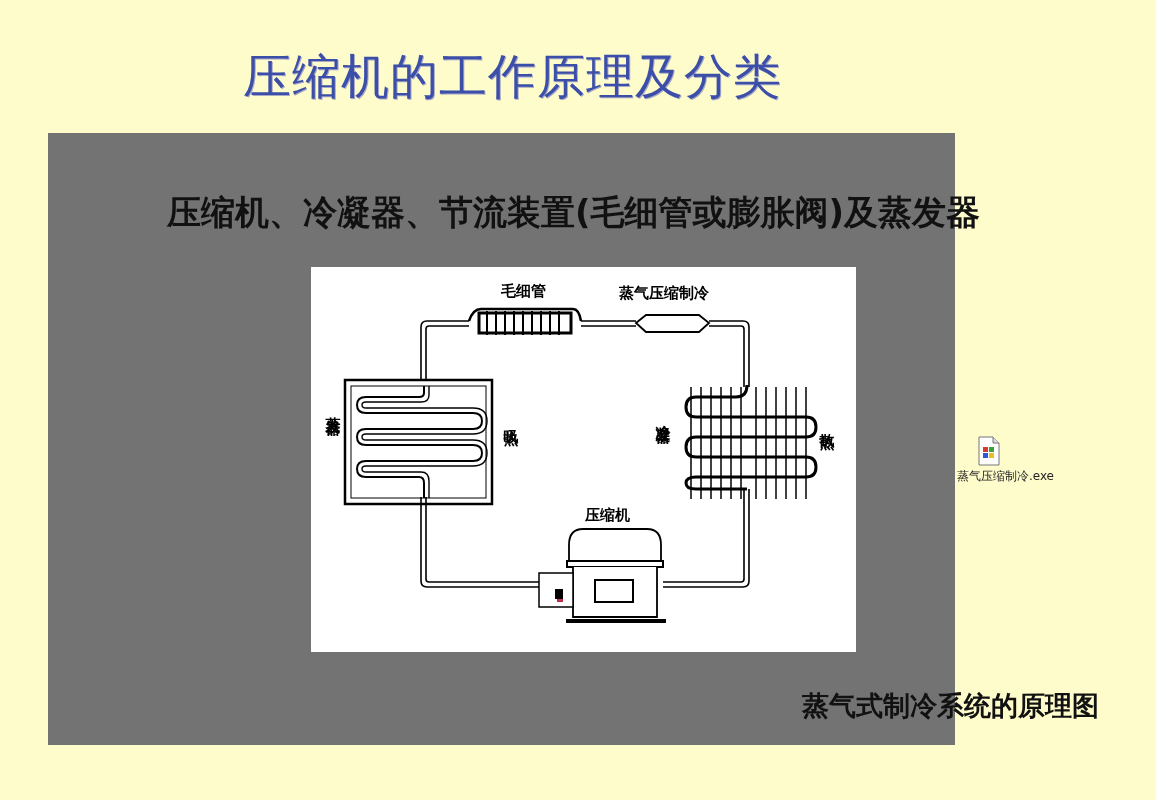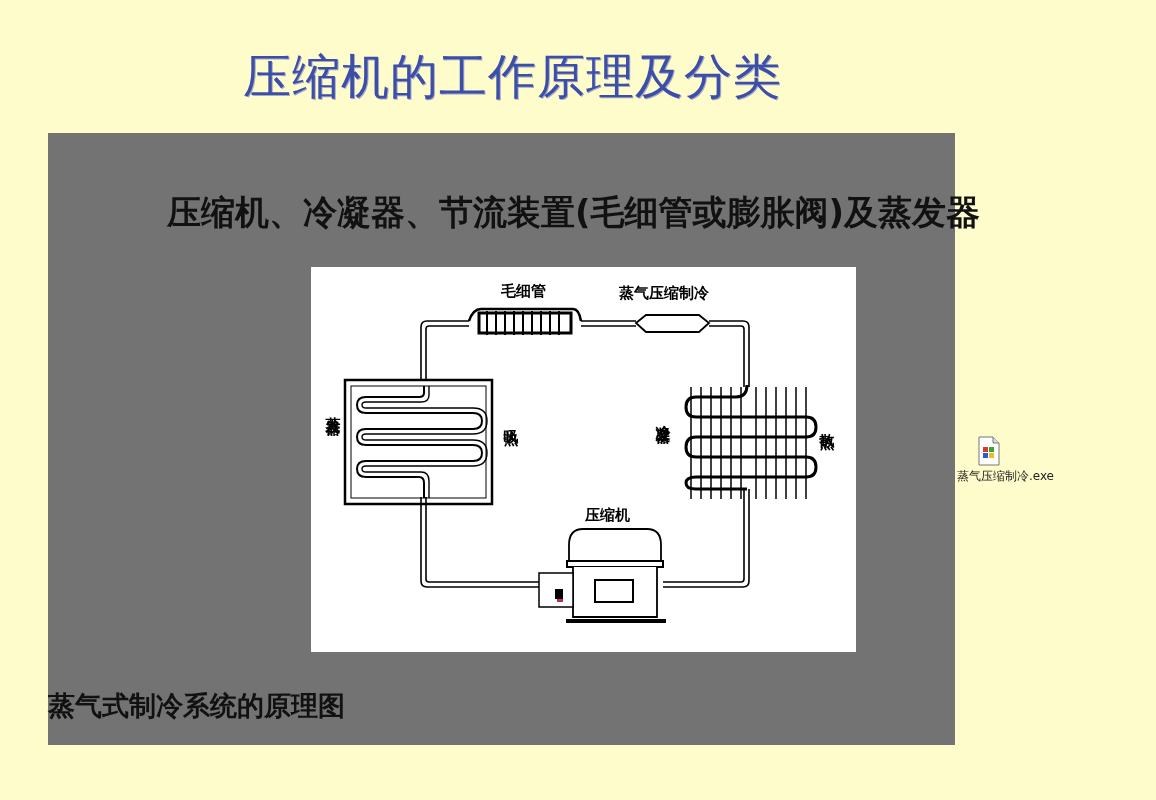--- a/index.html
+++ b/index.html
@@ -24,21 +24,21 @@
       font-size: 34px; line-height: 46px; color: #111;
       font-family: "DejaVu Sans", sans-serif; font-weight: bold;
       white-space: nowrap;
     }
     .diagram {
       position: absolute; left: 263px; top: 134px; width: 545px; height: 385px;
       background: #FFFFFF;
     }
     .diagram svg { position: absolute; left: 0; top: 0; }
     .caption {
-      position: absolute; left: 0; top: 555px; width: 1051px; text-align: left;
+      position: absolute; left: 0; top: 555px; width: 1051px; text-align: right;
       font-size: 27px; line-height: 36px; color: #111;
       font-family: "DejaVu Sans", sans-serif; font-weight: bold;
     }
     .lbl { position: absolute; font-family: "DejaVu Sans", sans-serif; font-weight: bold; font-size: 15px; color: #000; line-height: 16px; }
     .vlbl { writing-mode: vertical-rl; letter-spacing: 2px; }
     .exe-file {
       position: absolute; left: 924px; top: 436px; width: 130px; text-align: right;
     }
     .exe-icon { display: block; margin: 0 auto; width: 22px; height: 30px; }
     .exe-label {

